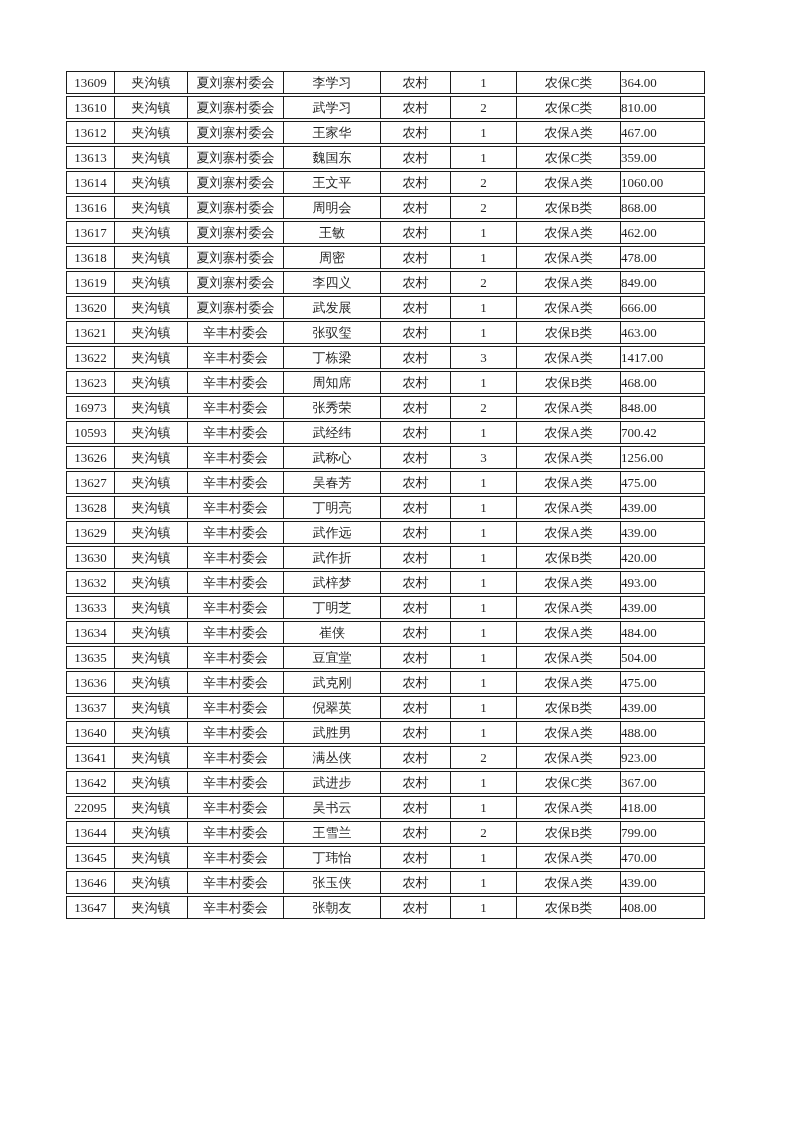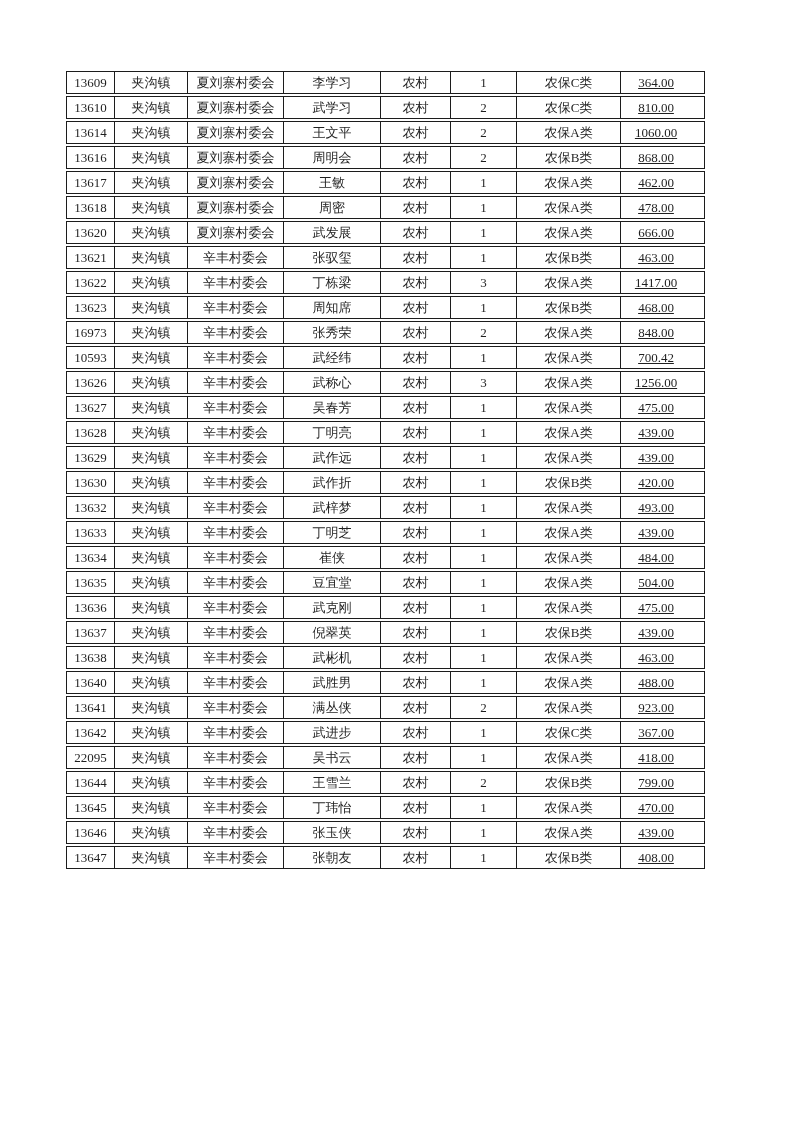--- a/index.html
+++ b/index.html
@@ -31,21 +31,21 @@
     border-bottom: 1px solid var(--border-color, #1c1c1c);
     border-left: 1px solid var(--border-color, #1c1c1c);
     text-align: center;
     vertical-align: middle;
     font-size: 13px;
     line-height: 21px;
     white-space: nowrap;
     overflow: hidden;
   }
   td:last-child { border-right: 1px solid var(--border-color, #1c1c1c); }
-  td.col-amount { text-align: center; padding-right: 13px; text-decoration: underline; }
+  td.col-amount { text-align: left; padding-right: 13px; }
 </style>
 </head>
 <body>
 
 <div class="page">
   <table class="data-table">
     <colgroup>
       <col style="width:48px">
       <col style="width:73px">
       <col style="width:96px">
@@ -70,20 +70,40 @@
           <td class="col-record-id">13610</td>
           <td class="col-town">夹沟镇</td>
           <td class="col-village-committee">夏刘寨村委会</td>
           <td class="col-person-name">武学习</td>
           <td class="col-residence-type">农村</td>
           <td class="col-person-count">2</td>
           <td class="col-insurance-category">农保C类</td>
           <td class="col-amount">810.00</td>
         </tr>
         <tr>
+          <td class="col-record-id">13612</td>
+          <td class="col-town">夹沟镇</td>
+          <td class="col-village-committee">夏刘寨村委会</td>
+          <td class="col-person-name">王家华</td>
+          <td class="col-residence-type">农村</td>
+          <td class="col-person-count">1</td>
+          <td class="col-insurance-category">农保A类</td>
+          <td class="col-amount">467.00</td>
+        </tr>
+        <tr>
+          <td class="col-record-id">13613</td>
+          <td class="col-town">夹沟镇</td>
+          <td class="col-village-committee">夏刘寨村委会</td>
+          <td class="col-person-name">魏国东</td>
+          <td class="col-residence-type">农村</td>
+          <td class="col-person-count">1</td>
+          <td class="col-insurance-category">农保C类</td>
+          <td class="col-amount">359.00</td>
+        </tr>
+        <tr>
           <td class="col-record-id">13614</td>
           <td class="col-town">夹沟镇</td>
           <td class="col-village-committee">夏刘寨村委会</td>
           <td class="col-person-name">王文平</td>
           <td class="col-residence-type">农村</td>
           <td class="col-person-count">2</td>
           <td class="col-insurance-category">农保A类</td>
           <td class="col-amount">1060.00</td>
         </tr>
         <tr>
@@ -110,20 +130,30 @@
           <td class="col-record-id">13618</td>
           <td class="col-town">夹沟镇</td>
           <td class="col-village-committee">夏刘寨村委会</td>
           <td class="col-person-name">周密</td>
           <td class="col-residence-type">农村</td>
           <td class="col-person-count">1</td>
           <td class="col-insurance-category">农保A类</td>
           <td class="col-amount">478.00</td>
         </tr>
         <tr>
+          <td class="col-record-id">13619</td>
+          <td class="col-town">夹沟镇</td>
+          <td class="col-village-committee">夏刘寨村委会</td>
+          <td class="col-person-name">李四义</td>
+          <td class="col-residence-type">农村</td>
+          <td class="col-person-count">2</td>
+          <td class="col-insurance-category">农保A类</td>
+          <td class="col-amount">849.00</td>
+        </tr>
+        <tr>
           <td class="col-record-id">13620</td>
           <td class="col-town">夹沟镇</td>
           <td class="col-village-committee">夏刘寨村委会</td>
           <td class="col-person-name">武发展</td>
           <td class="col-residence-type">农村</td>
           <td class="col-person-count">1</td>
           <td class="col-insurance-category">农保A类</td>
           <td class="col-amount">666.00</td>
         </tr>
         <tr>
@@ -278,30 +308,20 @@
         </tr>
         <tr>
           <td class="col-record-id">13637</td>
           <td class="col-town">夹沟镇</td>
           <td class="col-village-committee">辛丰村委会</td>
           <td class="col-person-name">倪翠英</td>
           <td class="col-residence-type">农村</td>
           <td class="col-person-count">1</td>
           <td class="col-insurance-category">农保B类</td>
           <td class="col-amount">439.00</td>
-        </tr>
-        <tr>
-          <td class="col-record-id">13638</td>
-          <td class="col-town">夹沟镇</td>
-          <td class="col-village-committee">辛丰村委会</td>
-          <td class="col-person-name">武彬机</td>
-          <td class="col-residence-type">农村</td>
-          <td class="col-person-count">1</td>
-          <td class="col-insurance-category">农保A类</td>
-          <td class="col-amount">463.00</td>
         </tr>
         <tr>
           <td class="col-record-id">13640</td>
           <td class="col-town">夹沟镇</td>
           <td class="col-village-committee">辛丰村委会</td>
           <td class="col-person-name">武胜男</td>
           <td class="col-residence-type">农村</td>
           <td class="col-person-count">1</td>
           <td class="col-insurance-category">农保A类</td>
           <td class="col-amount">488.00</td>

